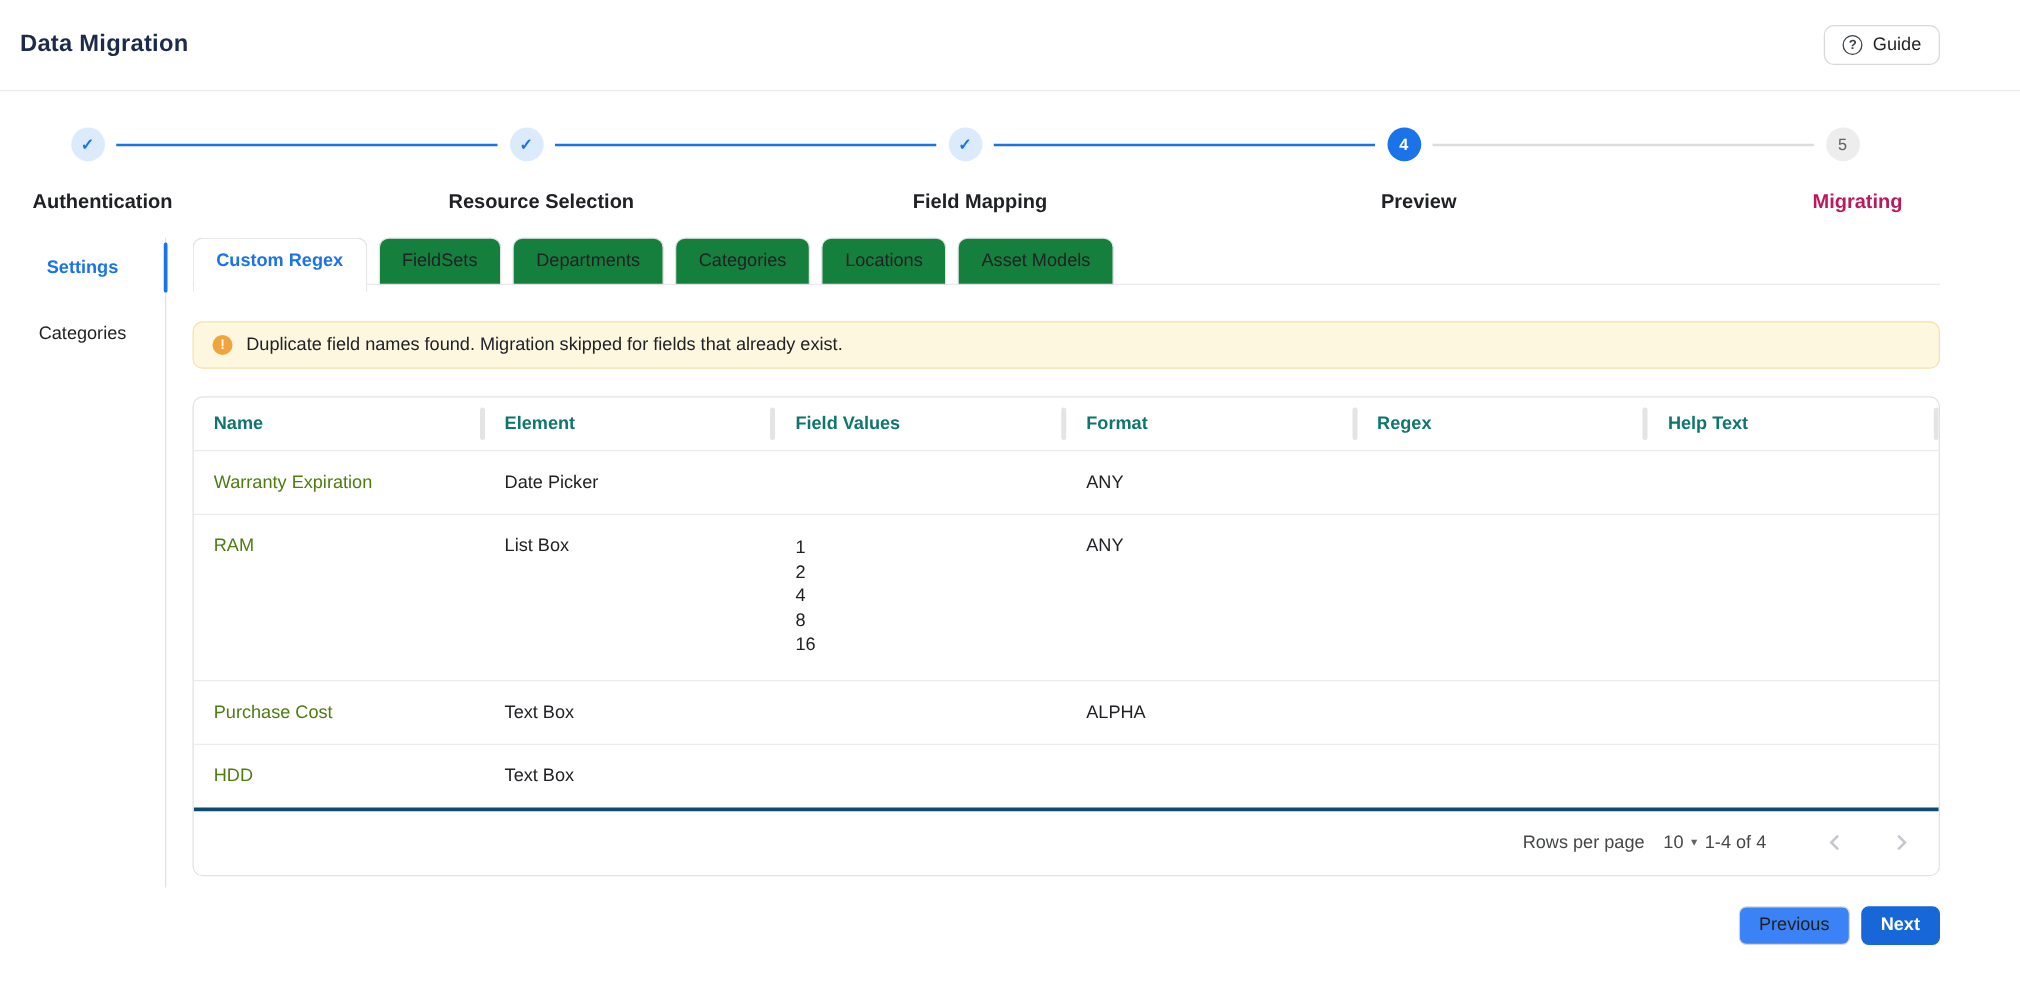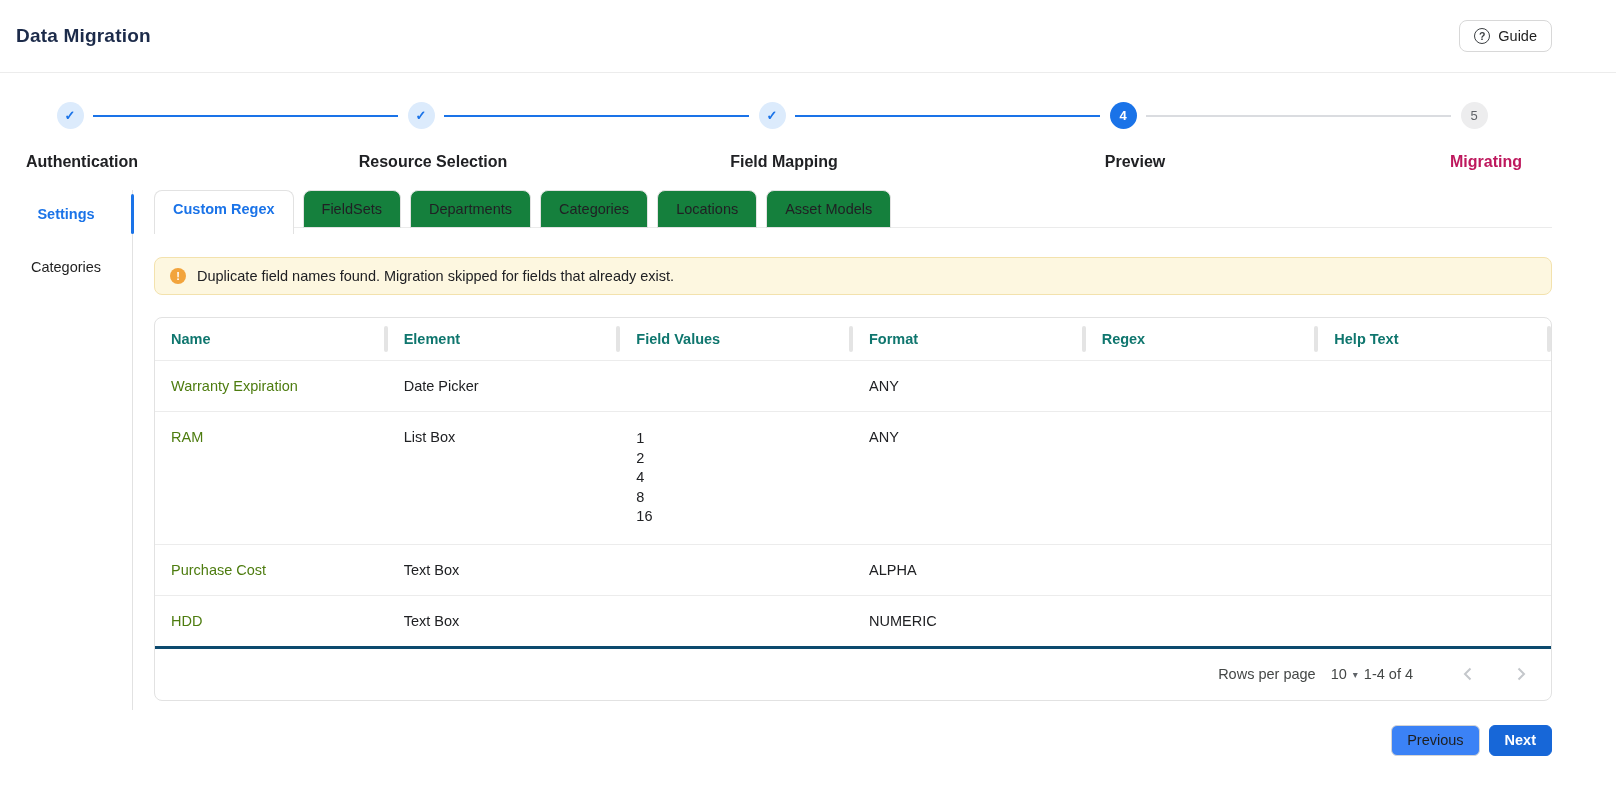--- a/index.html
+++ b/index.html
@@ -211,21 +211,20 @@
         <div class="td"></div>
         <div class="td">ALPHA</div>
         <div class="td"></div>
         <div class="td"></div>
       </div>
 
       <div class="trow">
         <div class="td name">HDD</div>
         <div class="td">Text Box</div>
         <div class="td"></div>
-        <div class="td">NUMERIC</div>
         <div class="td"></div>
         <div class="td"></div>
       </div>
 
       <div class="pager">
         <span>Rows per page</span>
         <span class="rpp-value">
           <span>10</span>
           <span class="rpp-caret">▾</span>
         </span>

